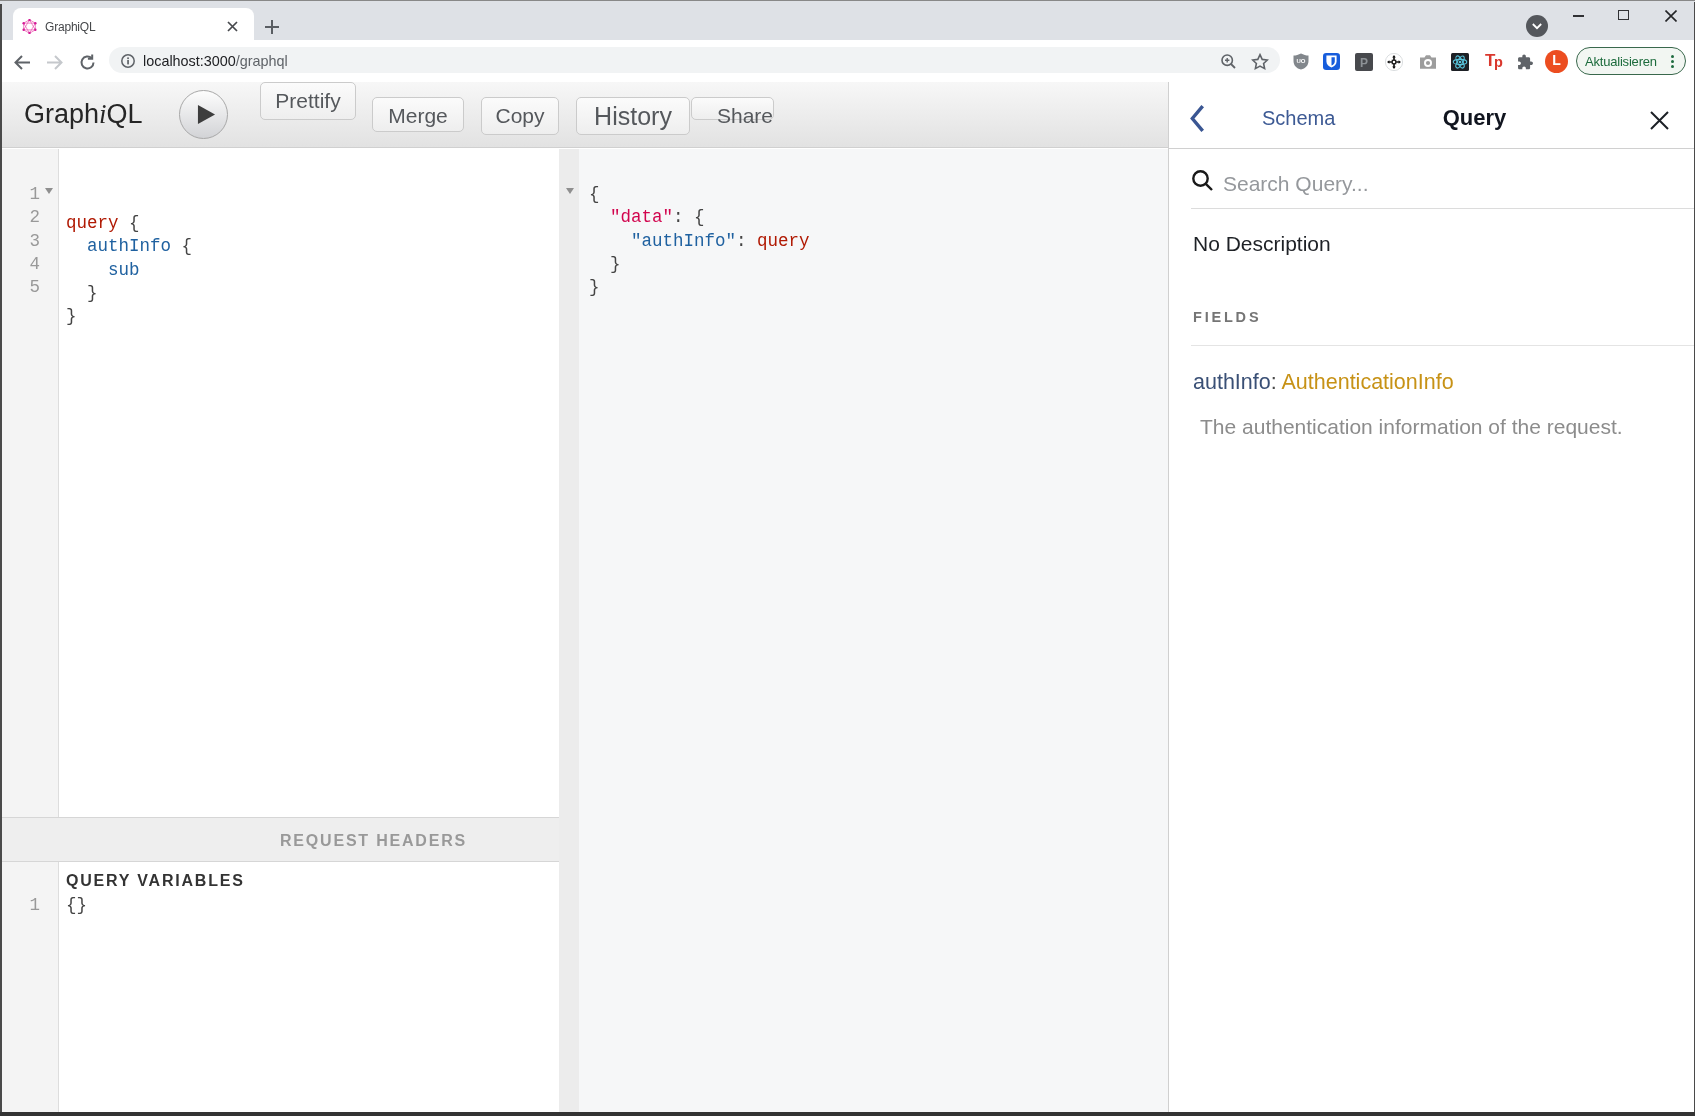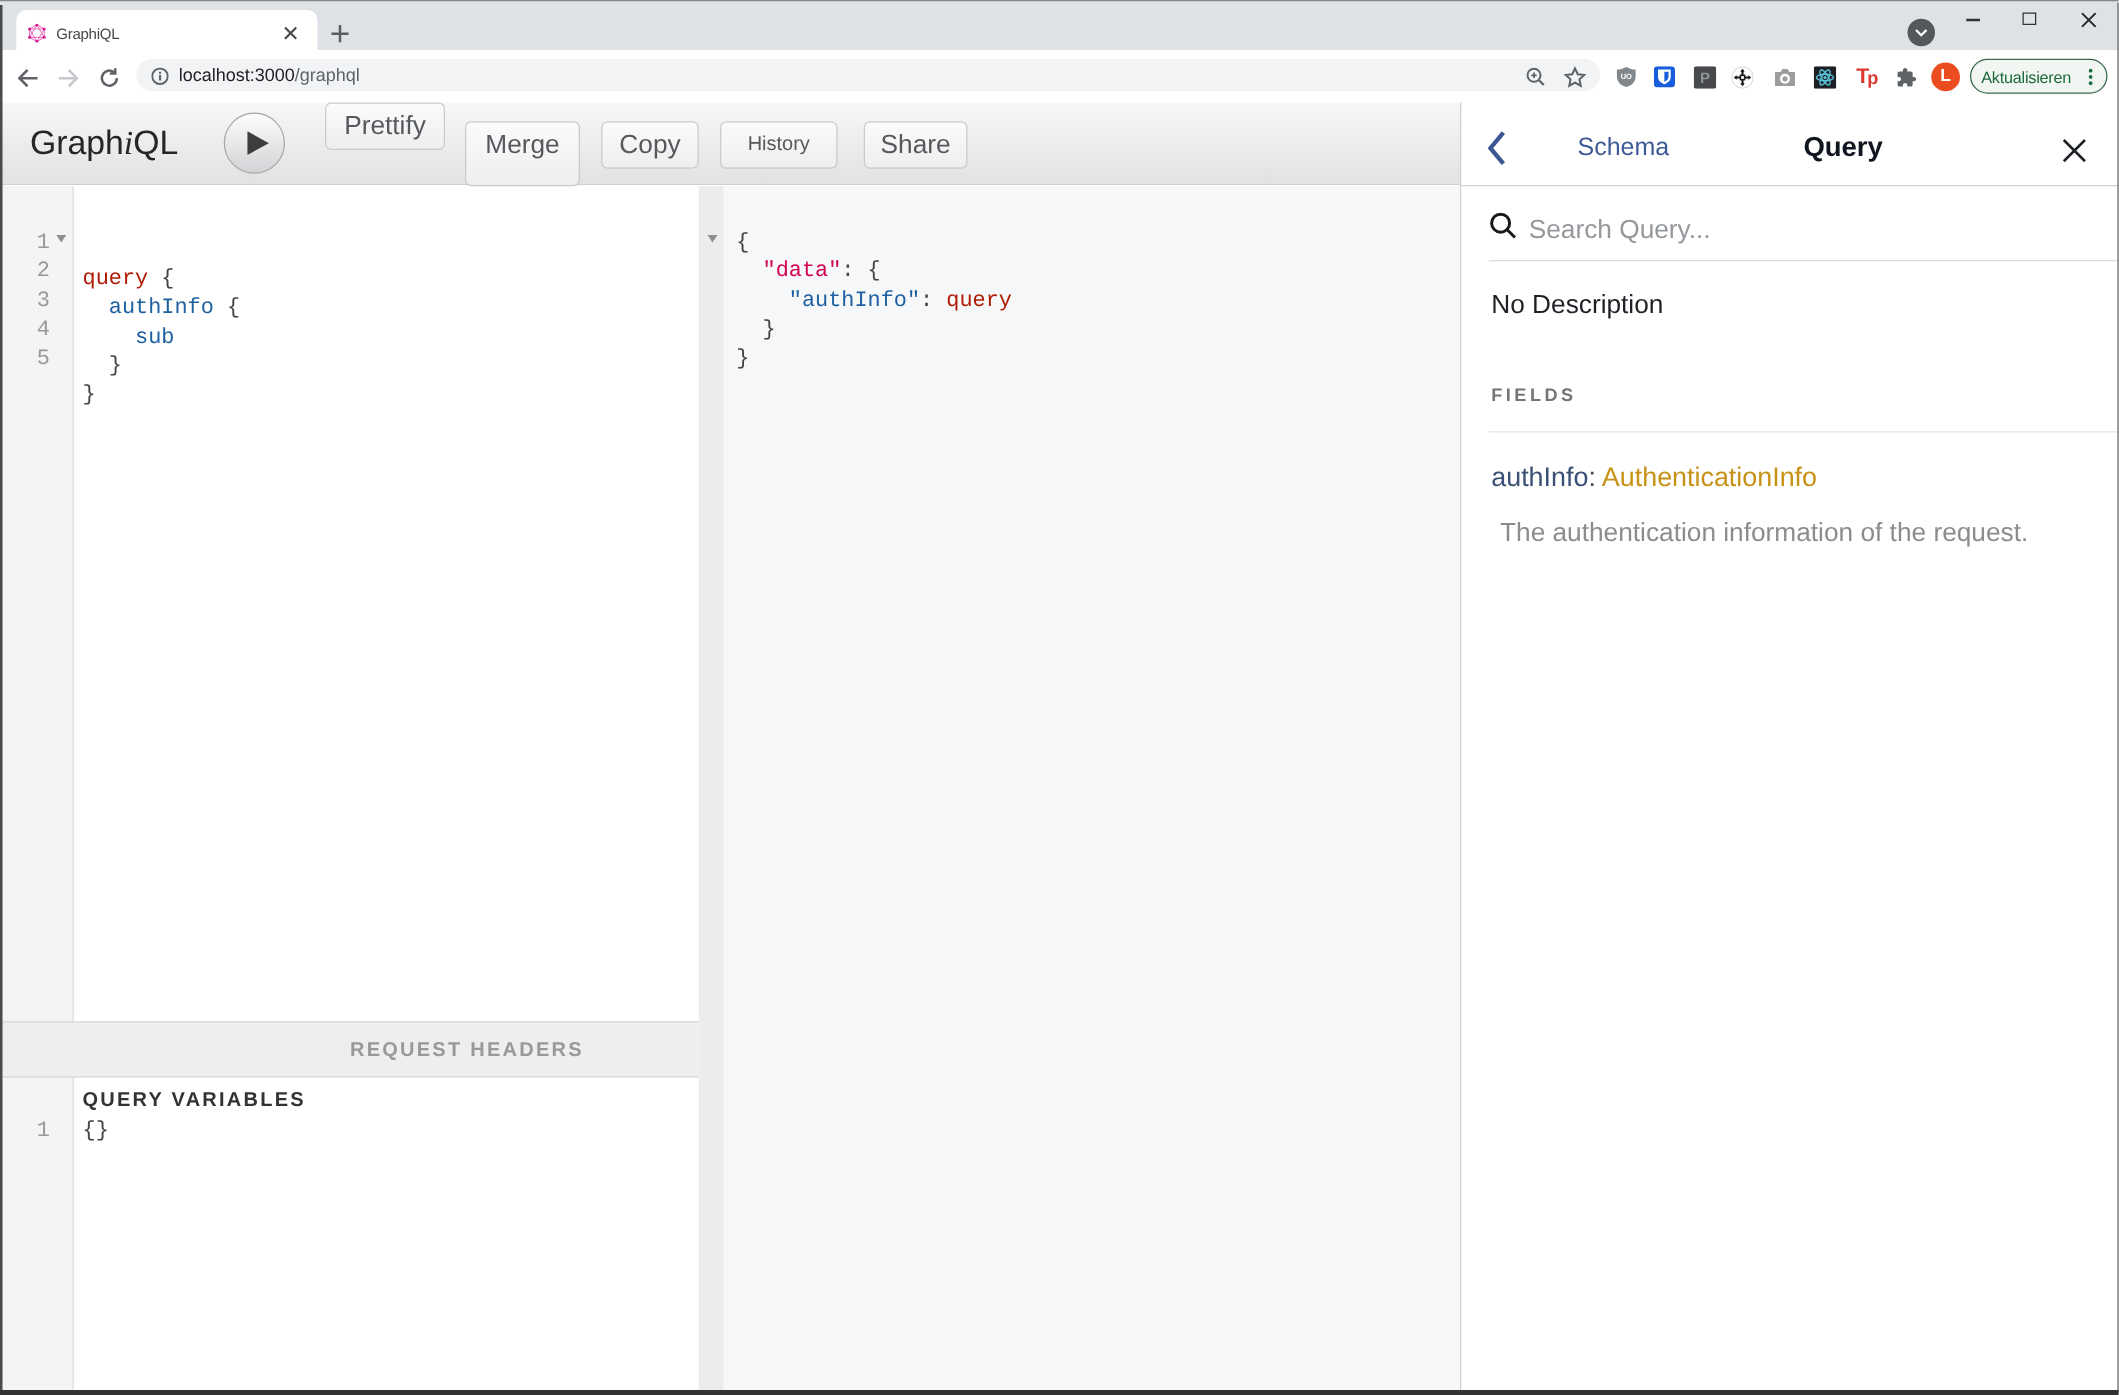--- a/index.html
+++ b/index.html
@@ -144,24 +144,24 @@
 
 <div class="abs" style="left:0;top:82px;width:1168px;height:66px;background:linear-gradient(#f7f7f7,#e2e2e2);border-bottom:1px solid #d0d0d0;"></div>
 <div class="abs" style="left:24px;top:99px;font-size:27px;color:#262626;">Graph<span style="font-family:'Liberation Serif',serif;font-style:italic;">i</span>QL</div>
 
 <div class="abs" style="left:179px;top:90px;width:49px;height:49px;border-radius:50%;background:linear-gradient(#fdfdfd,#d2d3d6);border:1px solid #a8a8a8;"></div>
 <svg class="abs" style="left:197px;top:105px;" width="19" height="19" viewBox="0 0 20 20">
   <path d="M1,0 L19,10 L1,20 Z" fill="#3d3d3d"></path>
 </svg>
 
 <div class="abs" style="left:260px;top:82px;width:96px;height:38px;border-radius:5px;border:1px solid #cbcbcb;background:linear-gradient(#fbfbfb,#eeeeee);color:#55585c;font-size:21px;text-align:center;line-height:36px;">Prettify</div>
-<div class="abs" style="left:372px;top:97px;width:92px;height:52px;border-radius:5px;border:1px solid #cbcbcb;background:linear-gradient(#fbfbfb,#eeeeee);color:#55585c;font-size:21px;text-align:center;line-height:36px;">Merge</div>
+<div class="abs" style="left:372px;top:97px;width:92px;height:35px;border-radius:5px;border:1px solid #cbcbcb;background:linear-gradient(#fbfbfb,#eeeeee);color:#55585c;font-size:21px;text-align:center;line-height:36px;">Merge</div>
 <div class="abs" style="left:481px;top:97px;width:78px;height:38px;border-radius:5px;border:1px solid #cbcbcb;background:linear-gradient(#fbfbfb,#eeeeee);color:#55585c;font-size:21px;text-align:center;line-height:36px;">Copy</div>
-<div class="abs" style="left:576px;top:97px;width:94px;height:38px;border-radius:5px;border:1px solid #cbcbcb;background:linear-gradient(#fbfbfb,#eeeeee);color:#55585c;font-size:16px;text-align:center;line-height:36px;">History</div>
-<div class="abs" style="left:691px;top:97px;width:83px;height:38px;border-radius:5px;border:1px solid #cbcbcb;background:linear-gradient(#fbfbfb,#eeeeee);color:#55585c;font-size:21px;text-align:center;line-height:36px;">Share</div>
+<div class="abs" style="left:576px;top:97px;width:114px;height:38px;border-radius:5px;border:1px solid #cbcbcb;background:linear-gradient(#fbfbfb,#eeeeee);color:#55585c;font-size:25px;text-align:center;line-height:36px;">History</div>
+<div class="abs" style="left:691px;top:97px;width:83px;height:23px;border-radius:5px;border:1px solid #cbcbcb;background:linear-gradient(#fbfbfb,#eeeeee);color:#55585c;font-size:21px;text-align:right;line-height:36px;">Share</div>
 
 <div class="abs" style="left:0;top:149px;width:59px;height:967px;background:#f4f4f4;border-right:1px solid #ddd;"></div>
 
 <div class="abs mono" style="left:0;top:183px;width:40px;text-align:right;color:#999;">1
 2
 3
 4
 5</div>
 
 <div class="abs" style="left:45px;top:188px;width:0;height:0;border-left:4.5px solid transparent;border-right:4.5px solid transparent;border-top:6.5px solid #8f8f8f;"></div>

